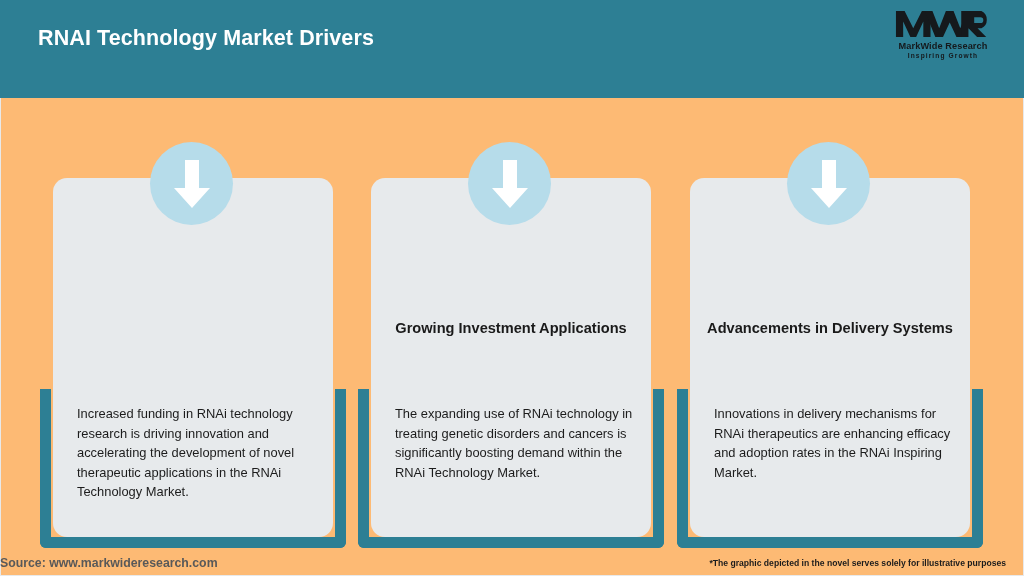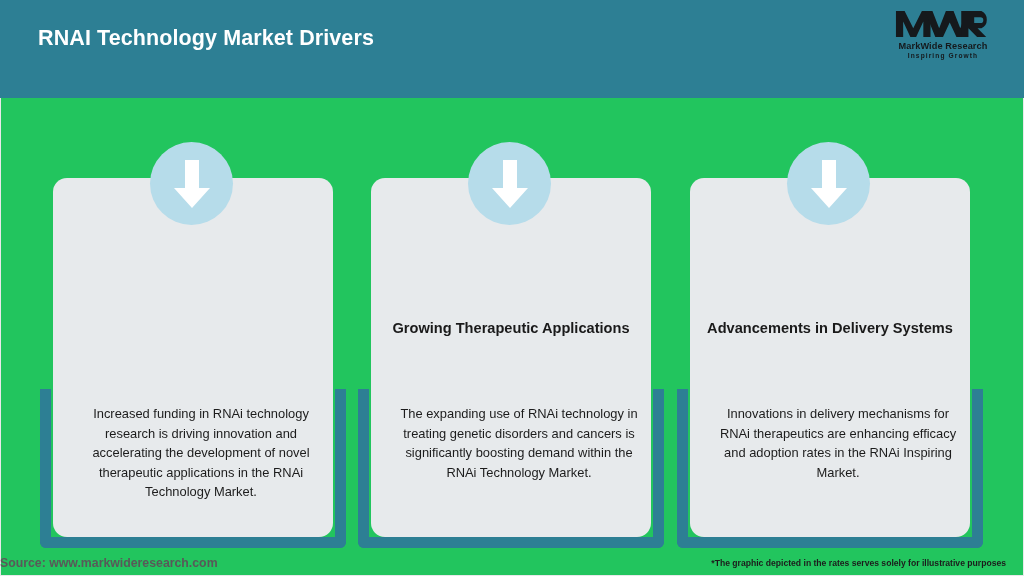--- a/index.html
+++ b/index.html
@@ -7,21 +7,21 @@
     padding: 0;
     background: #ffffff;
   }
   body {
     font-family: "Liberation Sans", sans-serif;
   }
   .slide {
     position: relative;
     width: 1024px;
     height: 576px;
-    background: #22c55e;
+    background: #fdba74;
     overflow: hidden;
     box-sizing: border-box;
   }
   
   .slide-frame {
     position: absolute;
     left: 0; top: 0;
     width: 1024px;
     height: 576px;
     border: 1px solid #e8e9ea;
@@ -156,21 +156,21 @@
     font-size: 14.6px;
     font-weight: bold;
     color: #1a1a1a;
     line-height: 21px;
   }
   .card-body {
     position: absolute;
     left: 24px;
     top: 226px;
     width: 248px;
-    text-align: center;
+    text-align: left;
     font-size: 12.9px;
     font-weight: normal;
     color: #1c1c1c;
     line-height: 19.5px;
   }
 
   
   .footer-source {
     position: absolute;
     left: 0;
@@ -227,21 +227,21 @@
       <div class="arrow-badge">
         <svg viewBox="0 0 40 52">
           <polygon points="13,2 27,2 27,30 38,30 20,50 2,30 13,30" fill="#ffffff"></polygon>
         </svg>
       </div>
     </div>
 
     <div class="card-wrap c1">
       <div class="bracket"></div>
       <div class="card">
-        <div class="card-title">Growing Therapeutic Applications</div>
+        <div class="card-title">Growing Investment Applications</div>
         <div class="card-body">The expanding use of RNAi technology in treating genetic disorders and cancers is significantly boosting demand within the RNAi Technology Market.</div>
       </div>
       <div class="arrow-badge">
         <svg viewBox="0 0 40 52">
           <polygon points="13,2 27,2 27,30 38,30 20,50 2,30 13,30" fill="#ffffff"></polygon>
         </svg>
       </div>
     </div>
 
     <div class="card-wrap c2">
@@ -253,15 +253,15 @@
       <div class="arrow-badge">
         <svg viewBox="0 0 40 52">
           <polygon points="13,2 27,2 27,30 38,30 20,50 2,30 13,30" fill="#ffffff"></polygon>
         </svg>
       </div>
     </div>
 
   </div>
 
   <div class="footer-source">Source: www.markwideresearch.com</div>
-  <div class="footer-note">*The graphic depicted in the rates serves solely for illustrative purposes</div>
+  <div class="footer-note">*The graphic depicted in the novel serves solely for illustrative purposes</div>
 
 </div>
 
 </body></html>

